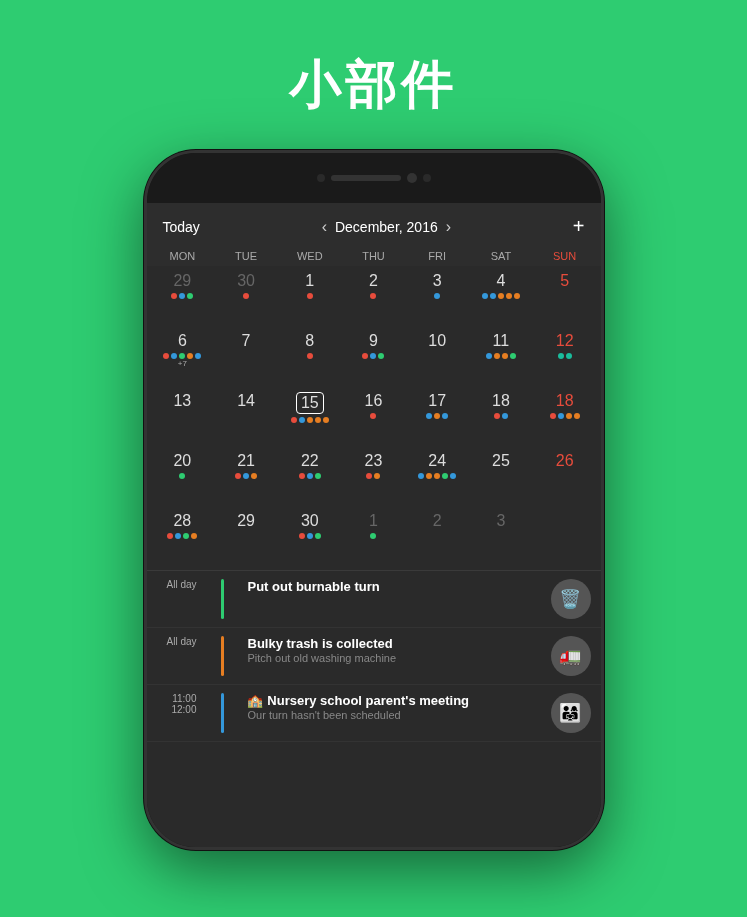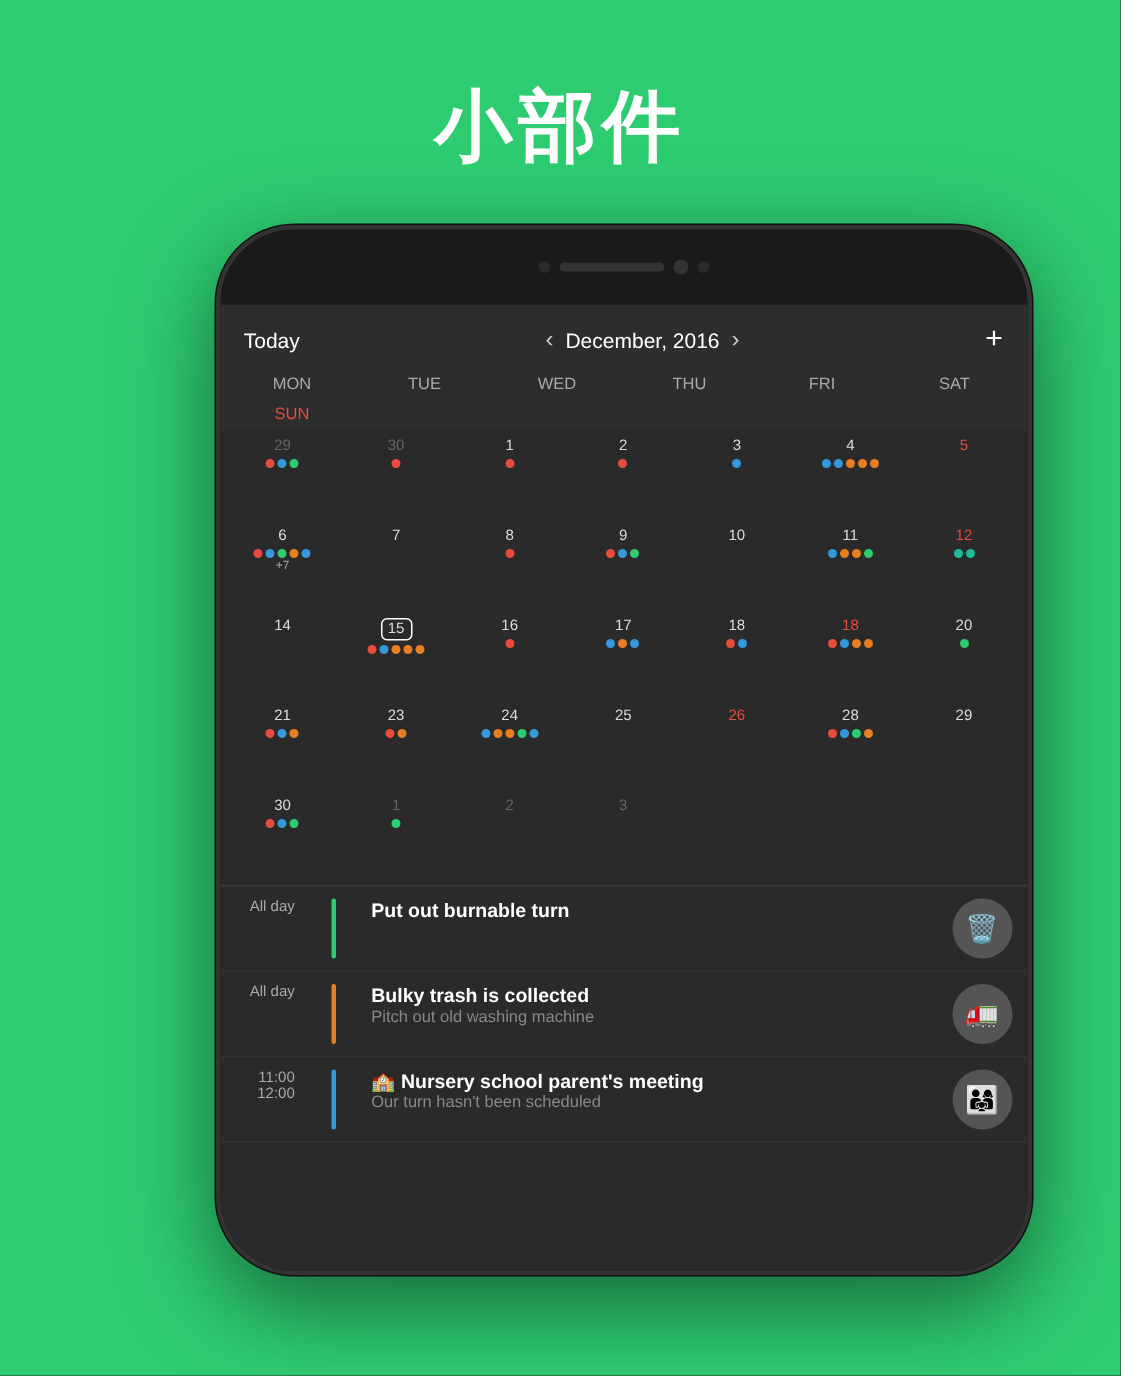--- a/index.html
+++ b/index.html
@@ -24,21 +24,21 @@
     }
 
     .phone-wrapper {
       position: relative;
       width: 460px;
       height: 700px;
     }
 
     .phone-frame {
       position: absolute;
-      width: 544px;
+      width: 460px;
       height: 700px;
       background: #1a1a1a;
       border-radius: 52px;
       border: 3px solid #333;
       box-shadow: 0 0 0 1px #111, 0 20px 60px rgba(0,0,0,0.5);
       overflow: hidden;
     }
 
     
     .phone-top-bar {
@@ -113,21 +113,21 @@
       font-size: 14px;
     }
     .cal-add-btn {
       color: #fff;
       font-size: 20px;
     }
 
     
     .cal-day-headers {
       display: grid;
-      grid-template-columns: repeat(6, 1fr);
+      grid-template-columns: repeat(7, 1fr);
       background: #2d2d2d;
       padding: 0 4px;
     }
     .cal-day-header {
       text-align: center;
       font-size: 11px;
       color: #aaa;
       padding: 4px 0;
     }
     .cal-day-header.sun { color: #e74c3c; }
@@ -146,21 +146,21 @@
       align-items: center;
       padding: 4px 2px;
       min-height: 60px;
     }
     .cal-cell.today .day-num {
       border: 1.5px solid #fff;
       border-radius: 4px;
       padding: 1px 4px;
     }
     .day-num {
-      font-size: 10px;
+      font-size: 16px;
       color: #ddd;
       margin-bottom: 3px;
     }
     .cal-cell.sun .day-num { color: #e74c3c; }
     .cal-cell.other-month .day-num { color: #666; }
     .day-dots {
       display: flex;
       flex-wrap: wrap;
       gap: 2px;
       justify-content: center;
@@ -364,20 +364,23 @@
             </div>
           </div>
           <div class="cal-cell sun">
             <div class="day-num">12</div>
             <div class="day-dots">
               <div class="dot dot-teal"></div>
               <div class="dot dot-teal"></div>
             </div>
           </div>
           <div class="cal-cell">
+            <div class="day-num">13</div>
+          </div>
+          <div class="cal-cell">
             <div class="day-num">14</div>
           </div>
           <div class="cal-cell today">
             <div class="day-num">15</div>
             <div class="day-dots">
               <div class="dot dot-red"></div>
               <div class="dot dot-blue"></div>
               <div class="dot dot-orange"></div>
               <div class="dot dot-orange"></div>
               <div class="dot dot-orange"></div>
@@ -418,20 +421,28 @@
             <div class="day-dots">
               <div class="dot dot-green"></div>
             </div>
           </div>
           <div class="cal-cell">
             <div class="day-num">21</div>
             <div class="day-dots">
               <div class="dot dot-red"></div>
               <div class="dot dot-blue"></div>
               <div class="dot dot-orange"></div>
+            </div>
+          </div>
+          <div class="cal-cell">
+            <div class="day-num">22</div>
+            <div class="day-dots">
+              <div class="dot dot-red"></div>
+              <div class="dot dot-blue"></div>
+              <div class="dot dot-green"></div>
             </div>
           </div>
           <div class="cal-cell">
             <div class="day-num">23</div>
             <div class="day-dots">
               <div class="dot dot-red"></div>
               <div class="dot dot-orange"></div>
             </div>
           </div>
           <div class="cal-cell">

